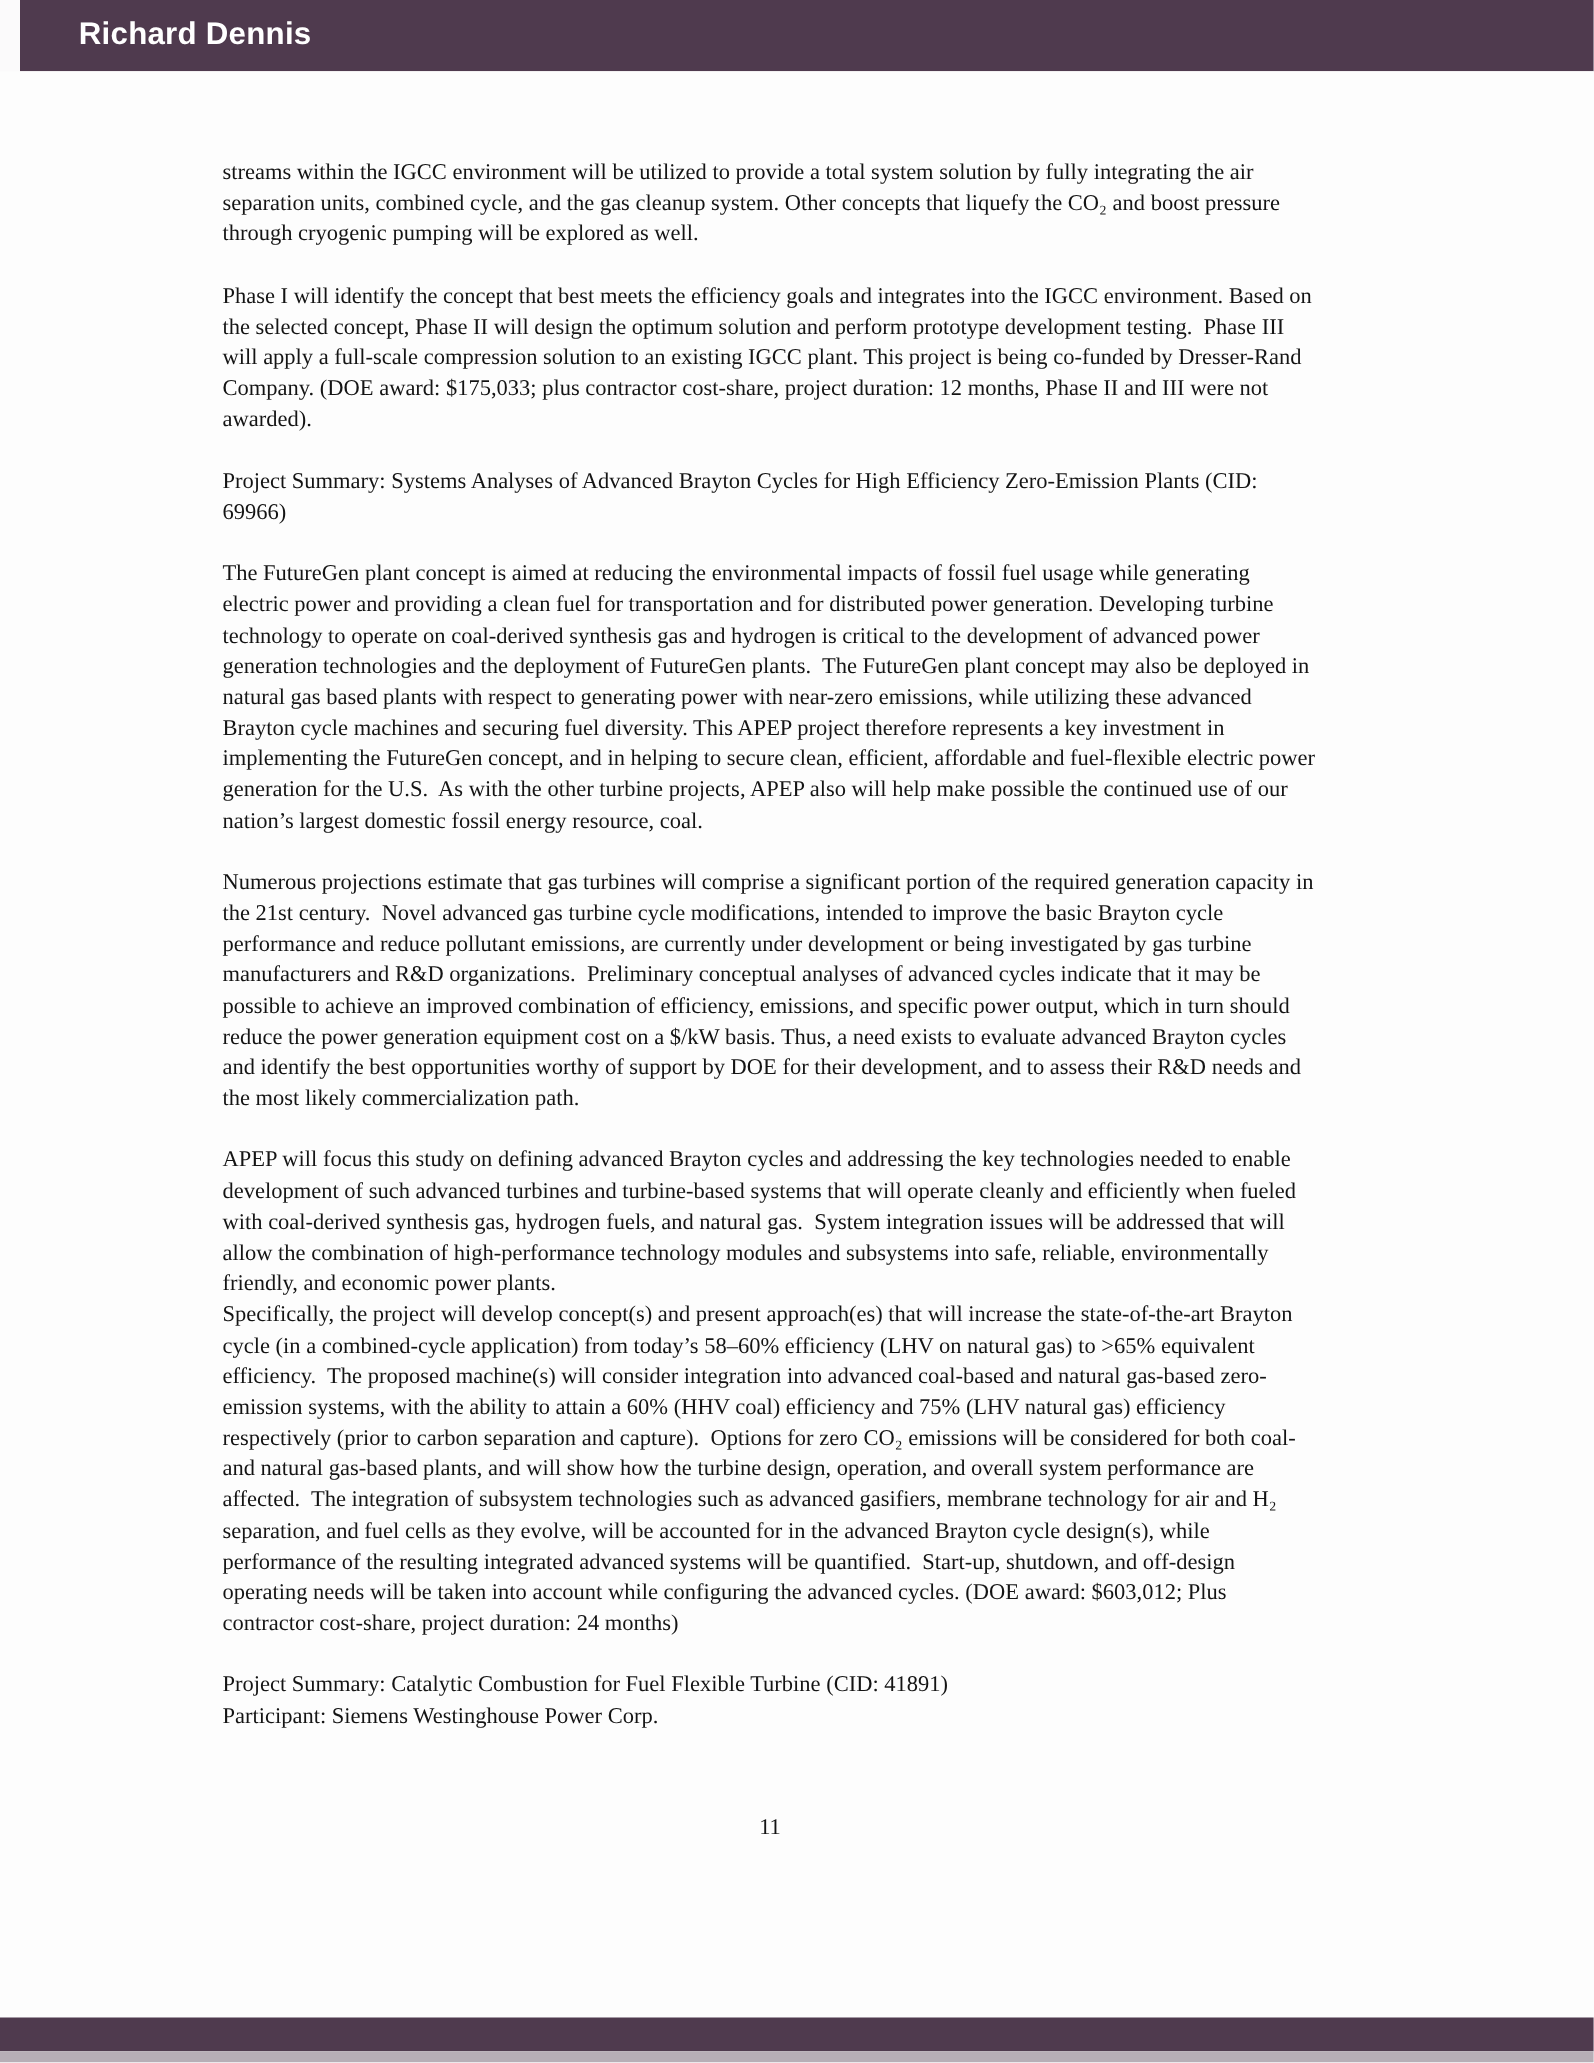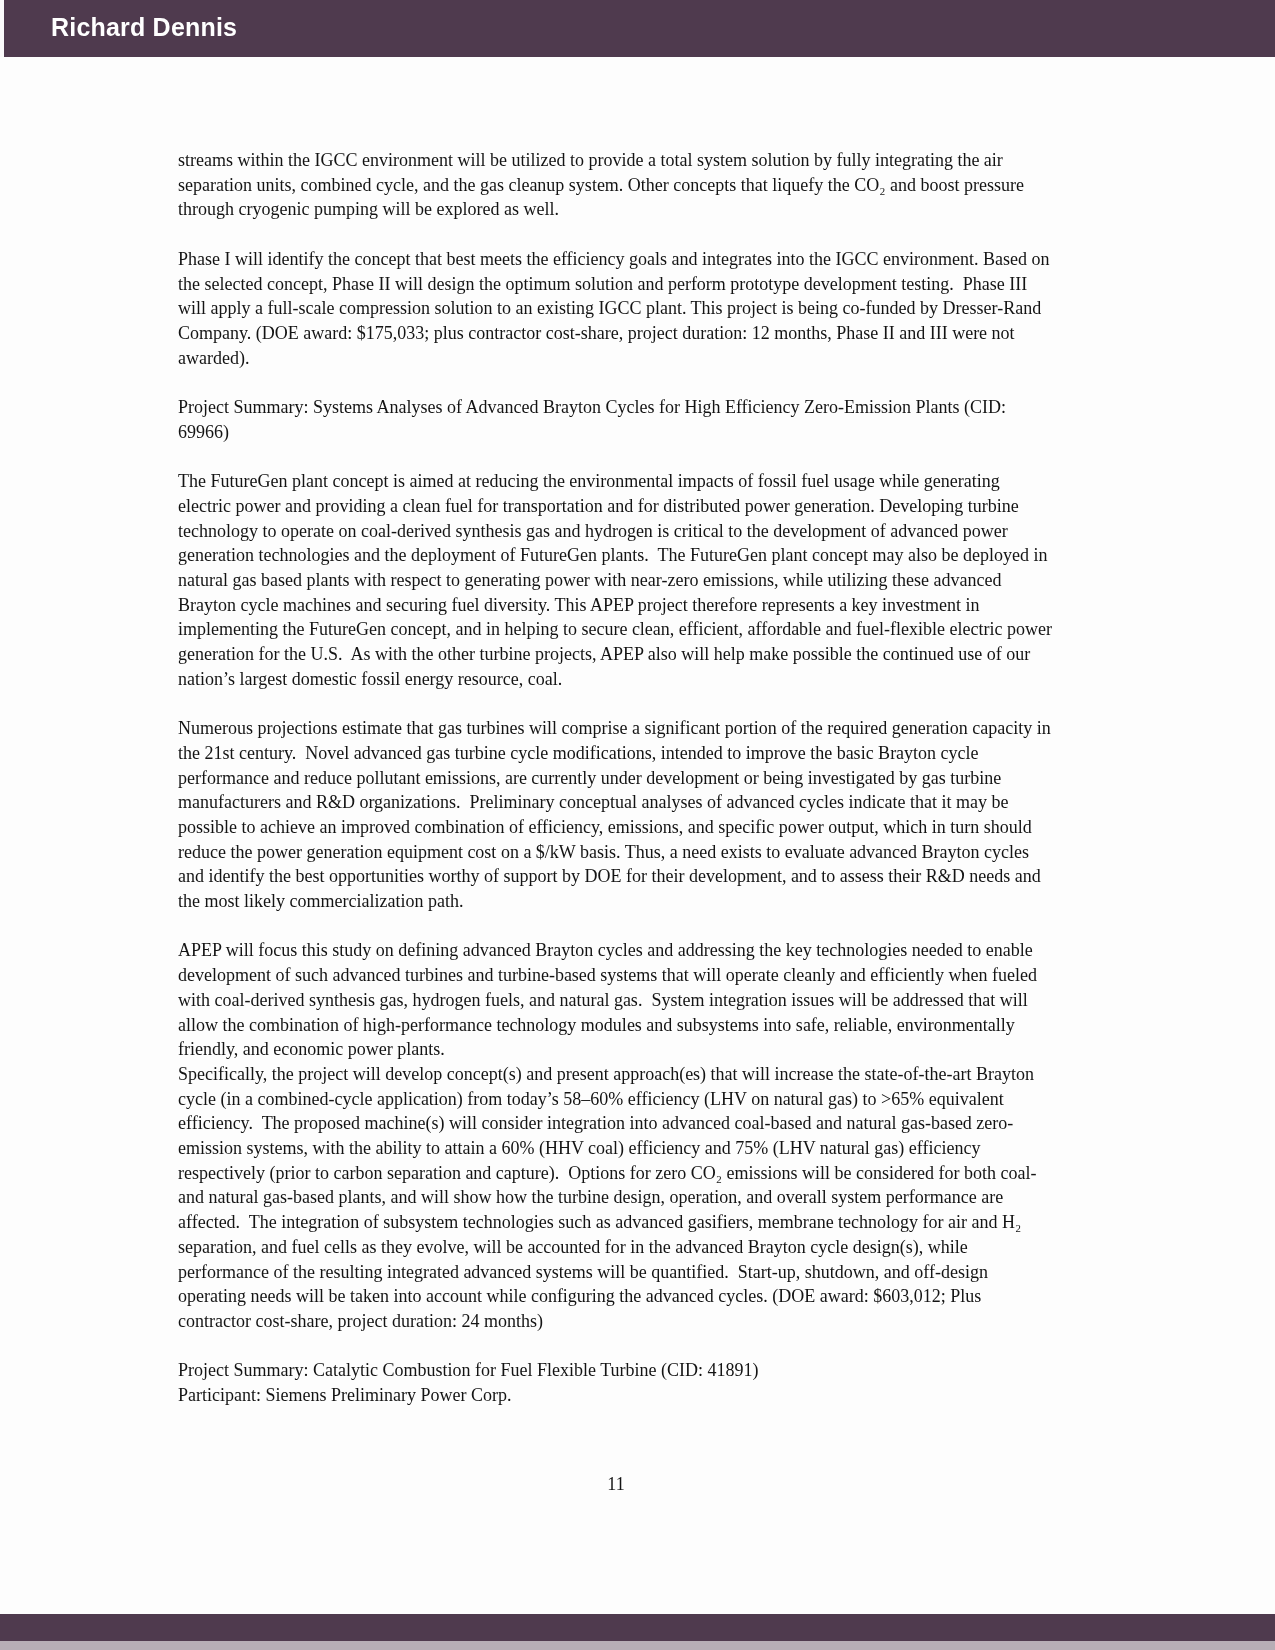--- a/index.html
+++ b/index.html
@@ -9,42 +9,42 @@
   body {
     width: 1275px;
     height: 1650px;
     position: relative;
     background: #fbfafb;
     overflow: hidden;
     font-family: "Liberation Serif", "DejaVu Serif", serif;
   }
   .topbar {
     position: absolute;
-    top: 0; left: 4px; right: 0;
+    top: 0; left: 16px; right: 0;
     height: 57px;
     background: #4f3a4e;
   }
   .topbar-title {
     padding-left: 47px;
     line-height: 55px;
     font-family: "Liberation Sans", "DejaVu Sans", sans-serif;
     font-weight: bold;
     font-size: 25px;
     color: #ffffff;
     letter-spacing: 0.2px;
   }
   .page {
     position: absolute;
     top: 57px; left: 0; right: 0; bottom: 36px;
     background: #fdfdfd;
   }
   .doc {
     margin-left: 178px;
     width: 876px;
-    padding-top: 91px;
+    padding-top: 68px;
     font-size: 18px;
     line-height: 24.7px;
     color: #141414;
     text-align: left;
   }
   .block {
     margin: 0 0 24.7px 0;
   }
   .line {
     margin: 0;
@@ -102,21 +102,21 @@
       <p class="line">Numerous projections estimate that gas turbines will comprise a significant portion of the required generation capacity in the 21st century.  Novel advanced gas turbine cycle modifications, intended to improve the basic Brayton cycle performance and reduce pollutant emissions, are currently under development or being investigated by gas turbine manufacturers and R&amp;D organizations.  Preliminary conceptual analyses of advanced cycles indicate that it may be possible to achieve an improved combination of efficiency, emissions, and specific power output, which in turn should reduce the power generation equipment cost on a $/kW basis. Thus, a need exists to evaluate advanced Brayton cycles and identify the best opportunities worthy of support by DOE for their development, and to assess their R&amp;D needs and the most likely commercialization path.</p>
     </div>
 
     <div class="block">
       <p class="line">APEP will focus this study on defining advanced Brayton cycles and addressing the key technologies needed to enable development of such advanced turbines and turbine-based systems that will operate cleanly and efficiently when fueled with coal-derived synthesis gas, hydrogen fuels, and natural gas.  System integration issues will be addressed that will allow the combination of high-performance technology modules and subsystems into safe, reliable, environmentally friendly, and economic power plants.</p>
       <p class="line">Specifically, the project will develop concept(s) and present approach(es) that will increase the state-of-the-art Brayton cycle (in a combined-cycle application) from today’s 58–60% efficiency (LHV on natural gas) to &gt;65% equivalent efficiency.  The proposed machine(s) will consider integration into advanced coal-based and natural gas-based zero-emission systems, with the ability to attain a 60% (HHV coal) efficiency and 75% (LHV natural gas) efficiency respectively (prior to carbon separation and capture).  Options for zero CO₂ emissions will be considered for both coal- and natural gas-based plants, and will show how the turbine design, operation, and overall system performance are affected.  The integration of subsystem technologies such as advanced gasifiers, membrane technology for air and H₂ separation, and fuel cells as they evolve, will be accounted for in the advanced Brayton cycle design(s), while performance of the resulting integrated advanced systems will be quantified.  Start-up, shutdown, and off-design operating needs will be taken into account while configuring the advanced cycles. (DOE award: $603,012; Plus contractor cost-share, project duration: 24 months)</p>
     </div>
 
     <div class="block">
       <p class="line">Project Summary: Catalytic Combustion for Fuel Flexible Turbine (CID: 41891)</p>
-      <p class="line">Participant: Siemens Preliminary Power Corp.</p>
+      <p class="line">Participant: Siemens Westinghouse Power Corp.</p>
     </div>
 
     <div class="page-number">11</div>
 
   </section>
 </main>
 
 <div class="bottombar"></div>
 <div class="bottomstrip"></div>
 

